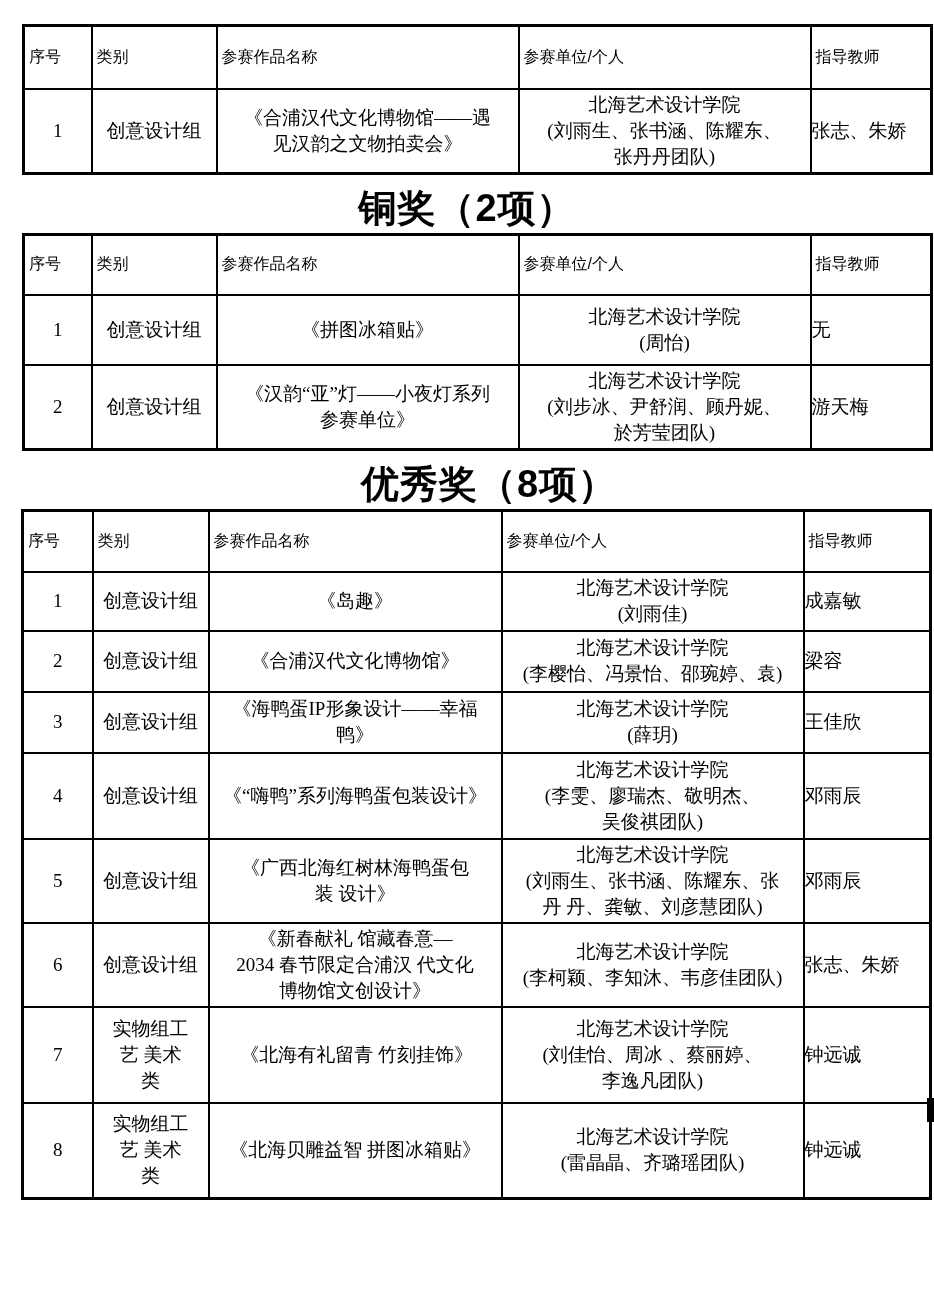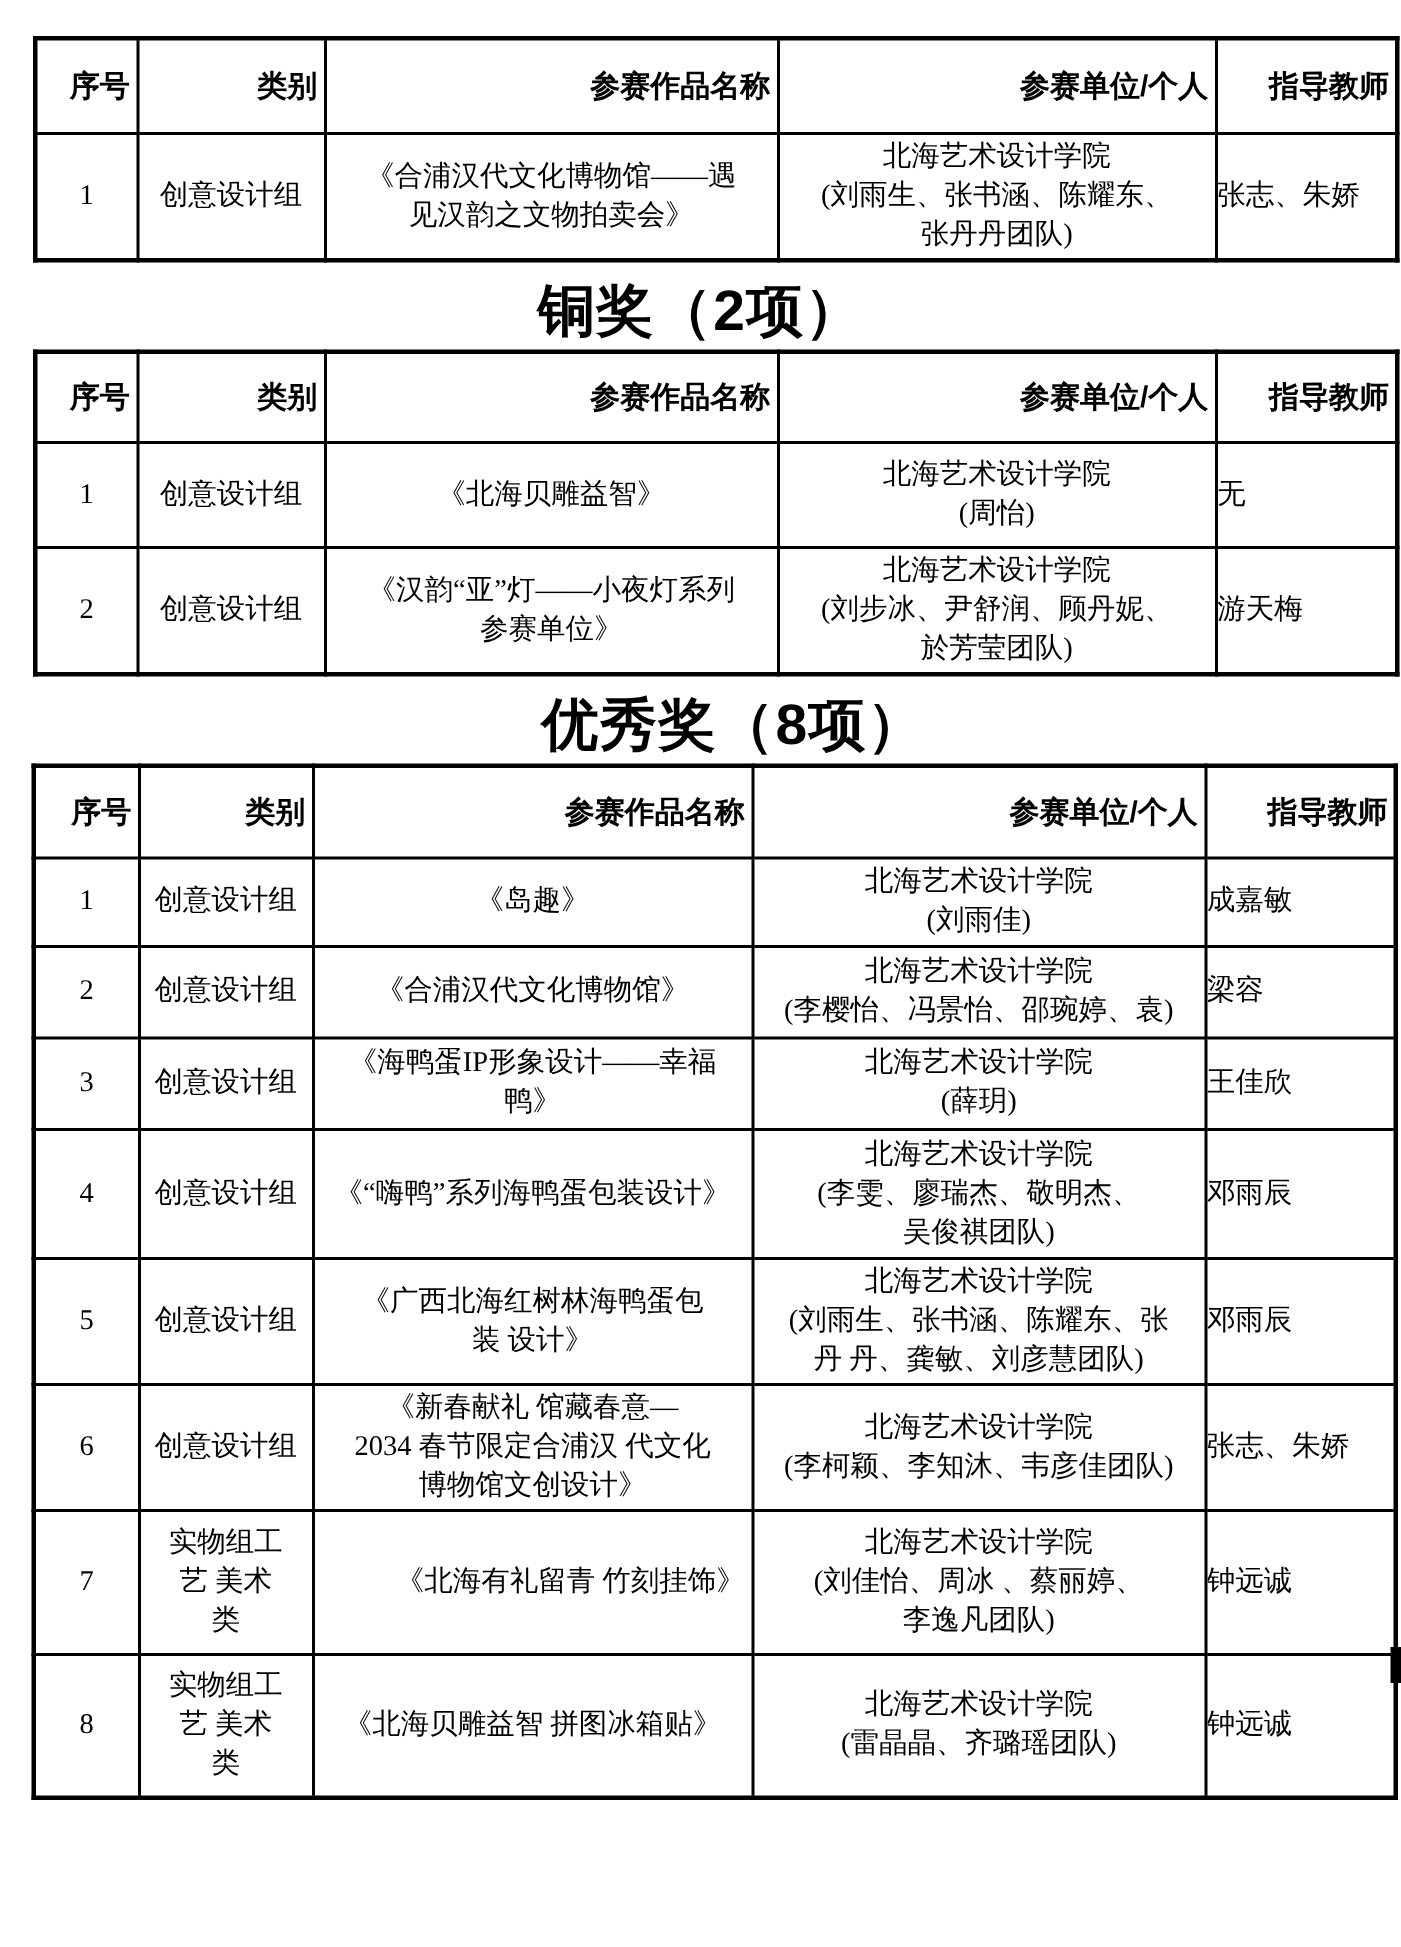--- a/index.html
+++ b/index.html
@@ -22,29 +22,29 @@
   }
   table.awards.t1,table.awards.t2{margin-top:0;}
   .awards th,.awards td{
     border:2px solid #000;
     vertical-align:middle;
     padding:2px 4px;
     overflow:hidden;
   }
   .awards th{
     font-family:"Liberation Sans","DejaVu Sans",sans-serif;
-    font-weight:bold;font-size:20px;text-align:right;
+    font-weight:normal;font-size:16px;text-align:left;
   }
   .awards td{
     font-size:19px;line-height:26px;text-align:center;
     white-space:pre-line;
   }
   td.c-no{font-size:19px;}
   td.c-teacher{text-align:left;padding-left:0;}
-  td.c-work.left{text-align:right;padding-left:7px;}
+  td.c-work.left{text-align:center;padding-left:7px;}
   .edge-mark{
     position:absolute;left:927px;top:1098px;width:7px;height:24px;
     background:#000;
   }
 </style>
 </head>
 <body>
 
 <div id="document-root">
     <table class="awards t0" style="margin-left: 22px;">
@@ -92,21 +92,21 @@
           <th>类别</th>
           <th>参赛作品名称</th>
           <th>参赛单位/个人</th>
           <th>指导教师</th>
         </tr>
       </thead>
       <tbody>
         <tr style="height: 70px;">
           <td class="c-no">1</td>
           <td class="c-cat">创意设计组</td>
-          <td class="c-work">《北海贝雕益智》</td>
+          <td class="c-work">《拼图冰箱贴》</td>
           <td class="c-unit">北海艺术设计学院
 (周怡)</td>
           <td class="c-teacher">无</td>
         </tr>
         <tr style="height: 83px;">
           <td class="c-no">2</td>
           <td class="c-cat">创意设计组</td>
           <td class="c-work">《汉韵“亚”灯——小夜灯系列
 参赛单位》</td>
           <td class="c-unit">北海艺术设计学院

